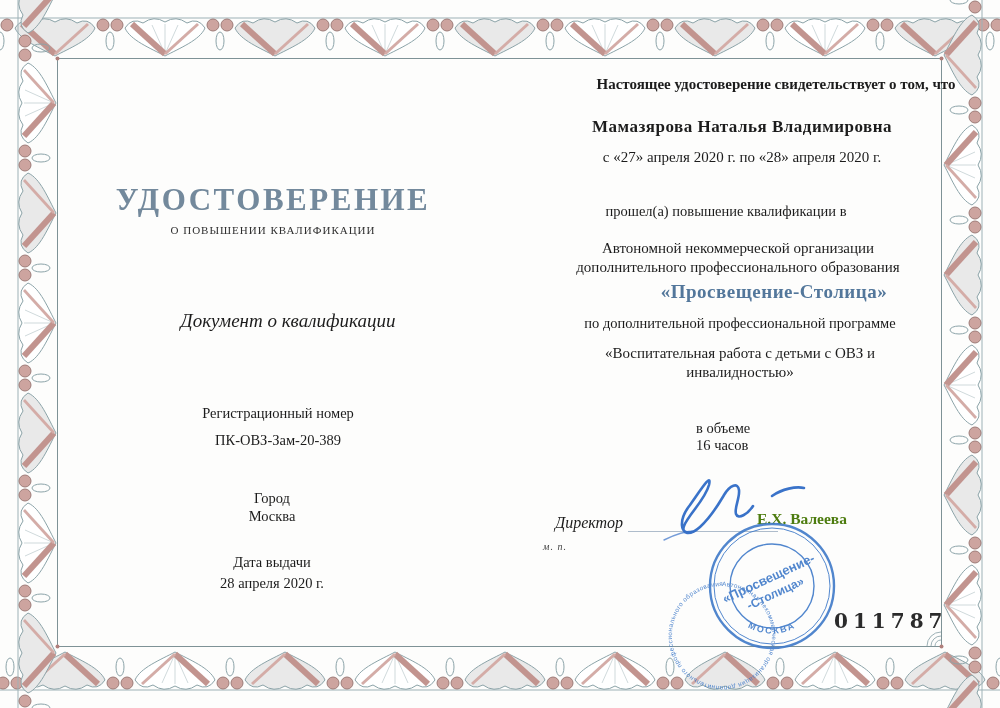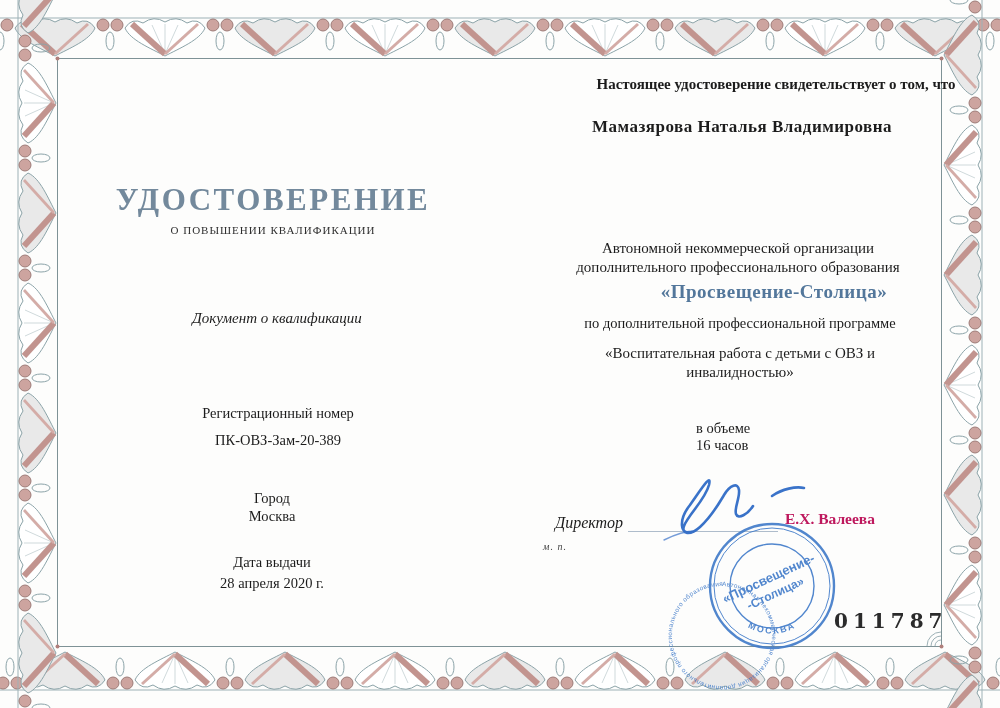--- a/index.html
+++ b/index.html
@@ -12,24 +12,24 @@
   .t{position:absolute;white-space:nowrap;line-height:1.15;}
   .c{transform:translateX(-50%);text-align:center;}
   .title{font-size:31px;font-weight:bold;color:#73899c;letter-spacing:2.5px;}
   .subtitle{font-size:11px;letter-spacing:1px;color:#2e2e2e;}
   .intro{font-size:15px;font-weight:600;}
   .name{font-size:17px;font-weight:bold;letter-spacing:.5px;}
   .period{font-size:15px;}
   .body-line{font-size:14.5px;}
   .bold-line{font-size:15px;font-weight:normal;}
   .org-name{font-size:19px;font-weight:bold;color:#53779b;letter-spacing:.5px;}
-  .doc-type{font-size:15px;font-style:italic;}
+  .doc-type{font-size:19px;font-style:italic;margin-left:11px;}
   .small-label{font-size:14.5px;}
   .director{font-size:16px;font-style:italic;}
-  .director-name{font-size:15.5px;font-weight:bold;color:#be185d;margin-left:28px;}
+  .director-name{font-size:15.5px;font-weight:bold;color:#4d7c0f;}
   .mp{font-size:10px;letter-spacing:1px;color:#444;font-style:italic;}
   .serial{font-size:20px;font-weight:bold;letter-spacing:5px;color:#2b2b2b;font-family:"DejaVu Serif",serif;}
   .sign-line{position:absolute;left:628px;top:531px;width:150px;height:1px;background:#aebccb;}
   svg{position:absolute;left:0;top:0;}
 </style>
 </head>
 <body>
 
 <div class="page">
 
@@ -80,20 +80,22 @@
   <div class="t c doc-type" style="left:277px;top:310px;">Документ о квалификации</div>
   <div class="t c small-label" style="left:278px;top:405px;">Регистрационный номер</div>
   <div class="t c small-label" style="left:278px;top:432px;">ПК-ОВЗ-Зам-20-389</div>
   <div class="t c small-label" style="left:272px;top:490px;text-align:right;">Город</div>
   <div class="t c small-label" style="left:272px;top:508px;">Москва</div>
   <div class="t c small-label" style="left:272px;top:554px;">Дата выдачи</div>
   <div class="t c small-label" style="left:272px;top:575px;">28 апреля 2020 г.</div>
 
   <div class="t c intro" style="left:776px;top:76px;">Настоящее удостоверение свидетельствует о том, что</div>
   <div class="t c name" style="left:742px;top:117px;">Мамазярова Наталья Владимировна</div>
+  <div class="t c period" style="left:742px;top:149px;">с «27» апреля 2020 г. по «28» апреля 2020 г.</div>
+  <div class="t c body-line" style="left:726px;top:203px;">прошел(а) повышение квалификации в</div>
   <div class="t c bold-line" style="left:738px;top:240px;">Автономной некоммерческой организации</div>
   <div class="t c bold-line" style="left:738px;top:259px;text-align:center;">дополнительного профессионального образования</div>
   <div class="t c org-name" style="left:774px;top:281px;">«Просвещение-Столица»</div>
   <div class="t c body-line" style="left:740px;top:315px;">по дополнительной профессиональной программе</div>
   <div class="t c bold-line" style="left:740px;top:345px;">«Воспитательная работа с детьми с ОВЗ и</div>
   <div class="t c bold-line" style="left:740px;top:364px;">инвалидностью»</div>
   <div class="t small-label" style="left:696px;top:420px;">в объеме</div>
   <div class="t small-label" style="left:696px;top:437px;">16 часов</div>
 
   <div class="t director" style="left:555px;top:514px;">Директор</div>

